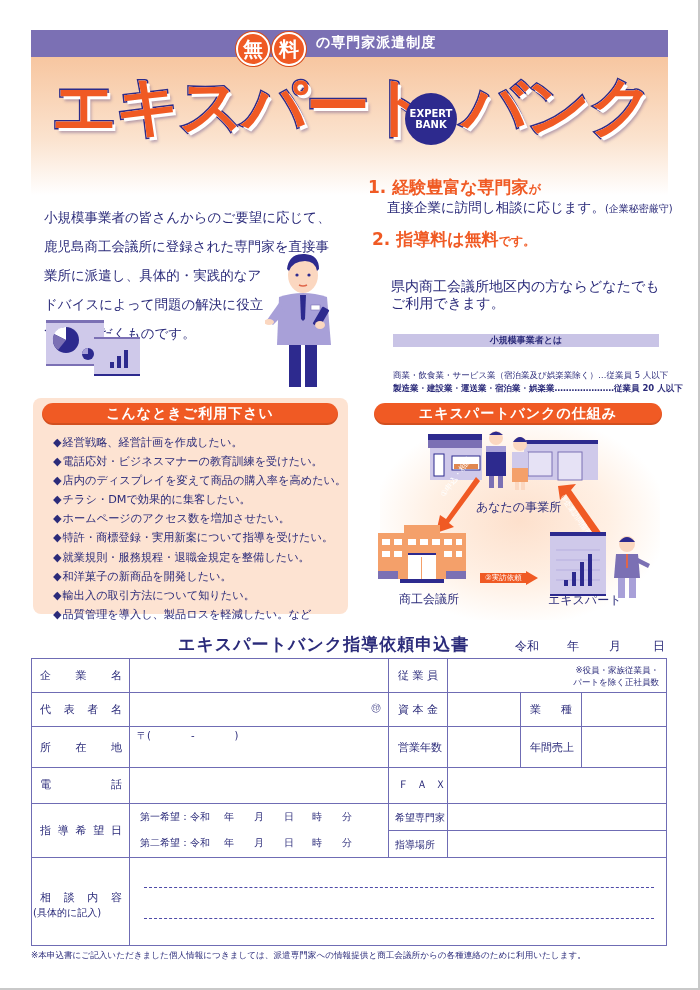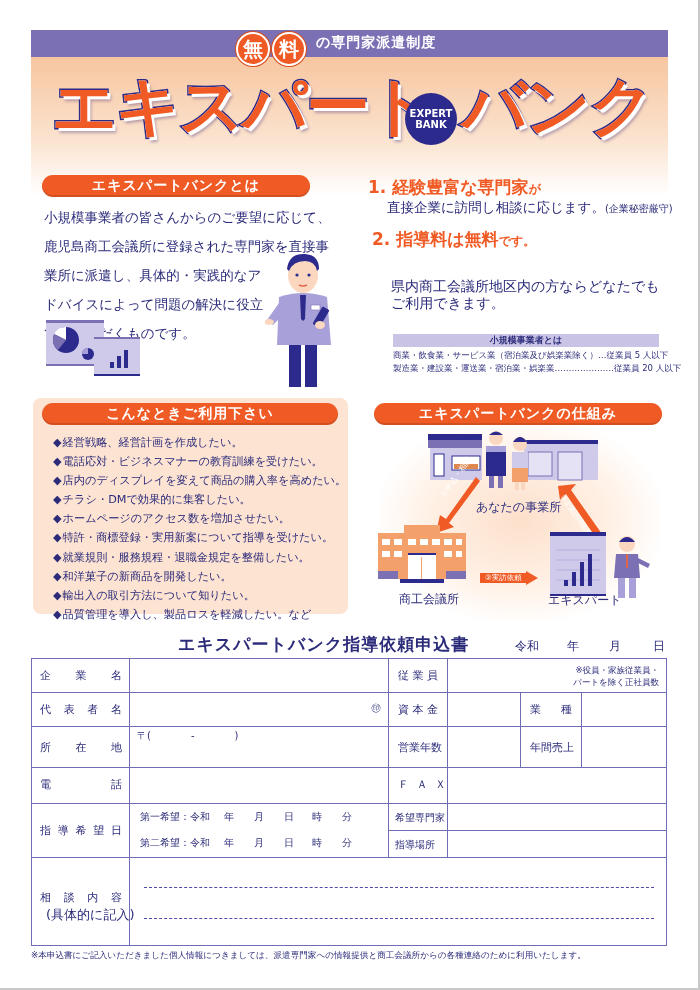--- a/index.html
+++ b/index.html
@@ -34,21 +34,21 @@
   .about-text .ln { white-space: nowrap; display: block; }
 
   
   .pt-head { font-weight: bold; color: #f05a24; font-size: 17px; white-space: nowrap; }
   .pt-head small { font-size: 12px; }
   .pt-body { font-size: 13.5px; color: #2b2b7a; line-height: 17px; white-space: nowrap; }
   .pt-body small { font-size: 10px; }
   .small-biz-head { left: 393px; top: 334px; width: 266px; height: 13px; background: #c9c4e6;
                     font-size: 9px; font-weight: bold; text-align: center; line-height: 13px; color: #2b2b7a; }
   .small-biz-row { left: 393px; font-size: 8.5px; color: #2b2b7a; white-space: nowrap; width: 266px;
-                   display: flex; justify-content: space-between; }
+                   display: flex; justify-content: space-between; margin-top: 20px; }
 
   
   .usage-box { left: 33px; top: 398px; width: 315px; height: 216px; background: #fde3d2; border-radius: 8px; }
   .usage-list { left: 53px; top: 433px; font-size: 11.2px; color: #2b2b7a; line-height: 19.1px; }
   .usage-list li { list-style: none; white-space: nowrap; }
   .usage-list li::before { content: "\25C6"; margin-right: 1px; }
   .usage-etc { }
 
   
   .mech-glow { left: 380px; top: 420px; width: 280px; height: 200px;
@@ -77,21 +77,20 @@
   <div class="abs free-badge" style="left:236px;">無</div>
   <div class="abs free-badge" style="left:272px;">料</div>
   <div class="abs hdr-sub">の専門家派遣制度</div>
   <div class="abs title-big" style="left:52px;">エキスパート</div>
   <div class="abs expert-badge">
     <span>EXPERT</span>
     <span>BANK</span>
   </div>
   <div class="abs title-big" style="left:462px;">バンク</div>
 
-  <div class="abs pill" style="left:42px; top:175px; width:268px;">エキスパートバンクとは</div>
   <div class="abs about-text">
     <span class="ln">小規模事業者の皆さんからのご要望に応じて、</span>
     <span class="ln">鹿児島商工会議所に登録された専門家を直接事</span>
     <span class="ln">業所に派遣し、具体的・実践的なア</span>
     <span class="ln">ドバイスによって問題の解決に役立</span>
     <span class="ln">てていただくものです。</span>
   </div>
 
   <svg class="abs" style="left:44px; top:318px;" width="100" height="60" viewBox="0 0 100 60">
     <rect x="2" y="4" width="58" height="42" fill="#cfc9ea"></rect>
@@ -147,21 +146,21 @@
   <div class="abs" style="left:372px; top:278px;">
     <div class="pt-body" style="margin-left:19px; font-size:14px;">県内商工会議所地区内の方ならどなたでも</div>
     <div class="pt-body" style="margin-left:19px; font-size:14px;">ご利用できます。</div>
   </div>
 
   <div class="abs small-biz-head">小規模事業者とは</div>
   <div class="abs small-biz-row" style="top:350px;">
     <span>商業・飲食業・サービス業（宿泊業及び娯楽業除く）…</span>
     <span>従業員  5 人以下</span>
   </div>
-  <div class="abs small-biz-row" style="top:363px;">
+  <div class="abs small-biz-row" style="top:363px;font-weight:bold;">
     <span>製造業・建設業・運送業・宿泊業・娯楽業…………………</span>
     <span>従業員 20 人以下</span>
   </div>
 
   <div class="abs usage-box"></div>
   <div class="abs pill" style="left:42px; top:403px; width:296px;">こんなときご利用下さい</div>
   <ul class="abs usage-list">
     <li>経営戦略、経営計画を作成したい。</li>
     <li>電話応対・ビジネスマナーの教育訓練を受けたい。</li>
     <li>店内のディスプレイを変えて商品の購入率を高めたい。</li>
@@ -367,19 +366,19 @@
   <div class="abs" style="left:449px; top:805px; width:216px; height:24px;"></div>
   <div class="abs lbl" style="left:395px; top:838px; font-size:10px;">指導場所</div>
   <div class="abs" style="left:449px; top:832px; width:216px; height:24px;"></div>
 
   <div class="abs lbl lbl-spread" style="left:40px; top:890px;">
     <span>相</span>
     <span>談</span>
     <span>内</span>
     <span>容</span>
   </div>
-  <div class="abs lbl" style="left:46px; top:906px; font-size:13px;">(具体的に記入)</div>
+  <div class="abs lbl" style="left:33px; top:906px; font-size:10px;">(具体的に記入)</div>
   <div class="abs" style="left:131px; top:859px; width:534px; height:86px;"></div>
   <div class="abs dash" style="left:144px; top:887px; width:510px;"></div>
   <div class="abs dash" style="left:144px; top:918px; width:510px;"></div>
 
   <div class="abs footnote">※本申込書にご記入いただきました個人情報につきましては、派遣専門家への情報提供と商工会議所からの各種連絡のために利用いたします。</div>
 </div>
 
 </body></html>

